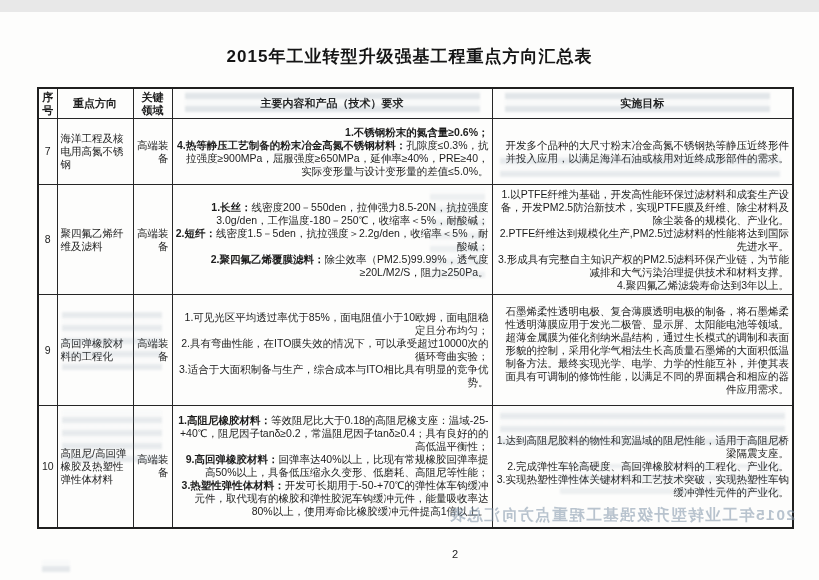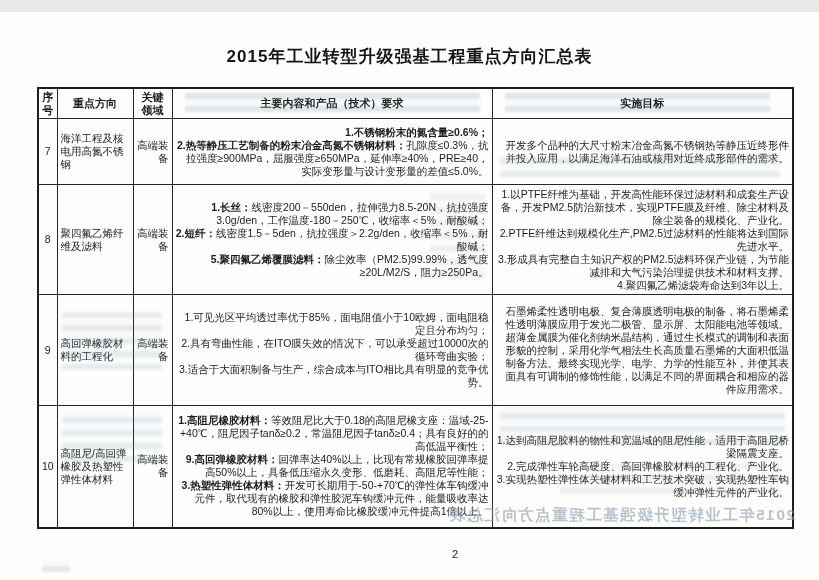--- a/index.html
+++ b/index.html
@@ -120,34 +120,34 @@
         <th>实施目标</th>
       </tr>
     </thead>
     <tbody>
         <tr>
           <td class="c-index">7</td>
           <td class="c-direction">海洋工程及核电用高氮不锈钢</td>
           <td class="c-field">高端装备</td>
           <td class="c-req">
             <div class="req-item"><b>1.不锈钢粉末的氮含量≥0.6%；</b><span></span></div>
-            <div class="req-item"><b>2.热等静压工艺制备的粉末冶金高氮不锈钢材料：</b><span>孔隙度≤0.3%，抗拉强度≥900MPa，屈服强度≥650MPa，延伸率≥40%，PRE≥40，实际变形量与设计变形量的差值≤5.0%。</span></div>
+            <div class="req-item"><b>4.热等静压工艺制备的粉末冶金高氮不锈钢材料：</b><span>孔隙度≤0.3%，抗拉强度≥900MPa，屈服强度≥650MPa，延伸率≥40%，PRE≥40，实际变形量与设计变形量的差值≤5.0%。</span></div>
           </td>
           <td class="c-goal">
             <div class="goal-para">开发多个品种的大尺寸粉末冶金高氮不锈钢热等静压近终形件并投入应用，以满足海洋石油或核用对近终成形部件的需求。</div>
           </td>
         </tr>
         <tr>
           <td class="c-index">8</td>
           <td class="c-direction">聚四氟乙烯纤维及滤料</td>
           <td class="c-field">高端装备</td>
           <td class="c-req">
             <div class="req-item"><b>1.长丝：</b><span>线密度200－550den，拉伸强力8.5-20N，抗拉强度3.0g/den，工作温度-180－250℃，收缩率＜5%，耐酸碱；</span></div>
             <div class="req-item"><b>2.短纤：</b><span>线密度1.5－5den，抗拉强度＞2.2g/den，收缩率＜5%，耐酸碱；</span></div>
-            <div class="req-item"><b>5.聚四氟乙烯覆膜滤料：</b><span>除尘效率（PM2.5)99.99%，透气度≥20L/M2/S，阻力≥250Pa。</span></div>
+            <div class="req-item"><b>2.聚四氟乙烯覆膜滤料：</b><span>除尘效率（PM2.5)99.99%，透气度≥20L/M2/S，阻力≥250Pa。</span></div>
           </td>
           <td class="c-goal">
             <div class="goal-para">1.以PTFE纤维为基础，开发高性能环保过滤材料和成套生产设备，开发PM2.5防治新技术，实现PTFE膜及纤维、除尘材料及除尘装备的规模化、产业化。</div>
             <div class="goal-para">2.PTFE纤维达到规模化生产,PM2.5过滤材料的性能将达到国际先进水平。</div>
             <div class="goal-para">3.形成具有完整自主知识产权的PM2.5滤料环保产业链，为节能减排和大气污染治理提供技术和材料支撑。</div>
             <div class="goal-para">4.聚四氟乙烯滤袋寿命达到3年以上。</div>
           </td>
         </tr>
         <tr>
           <td class="c-index">9</td>

